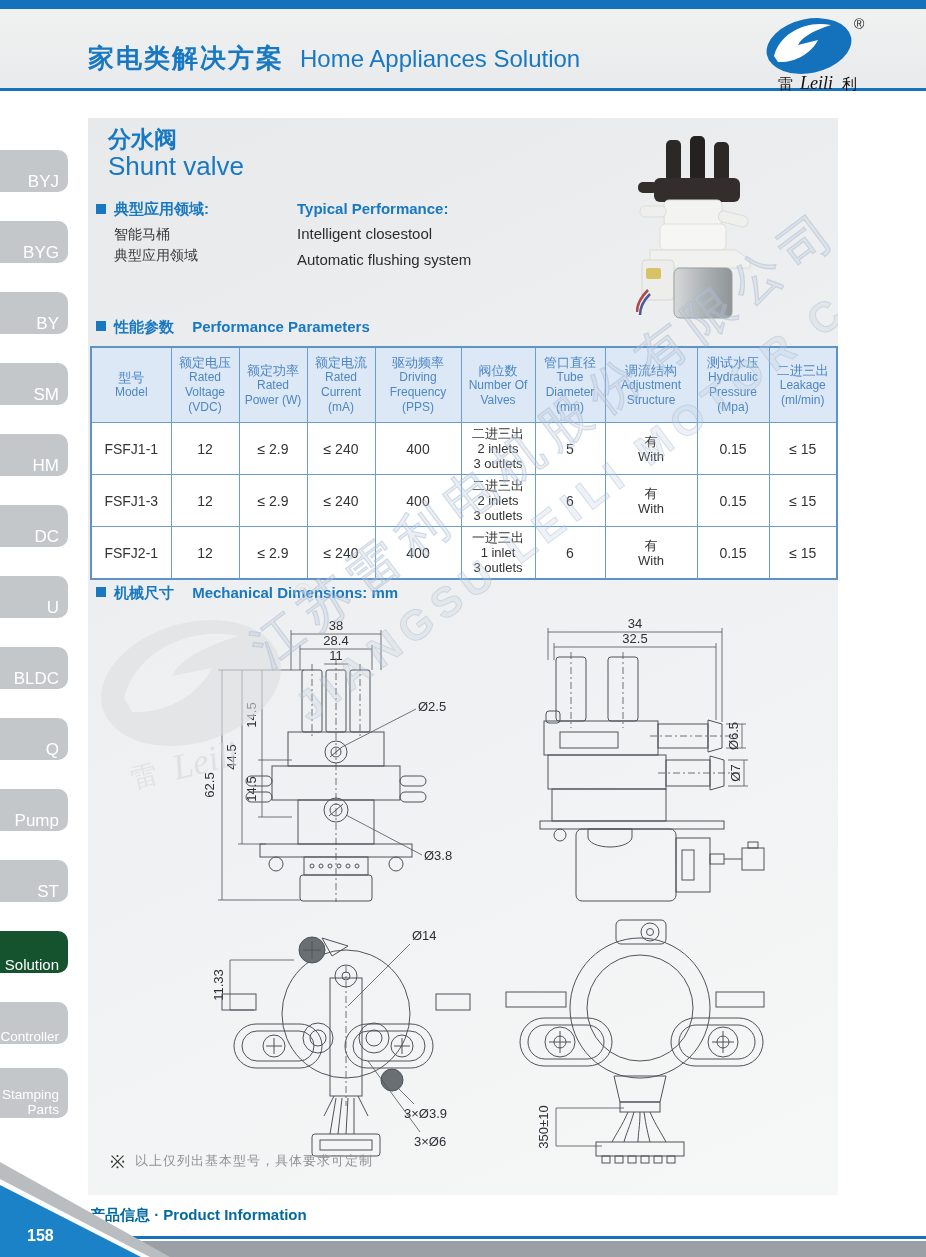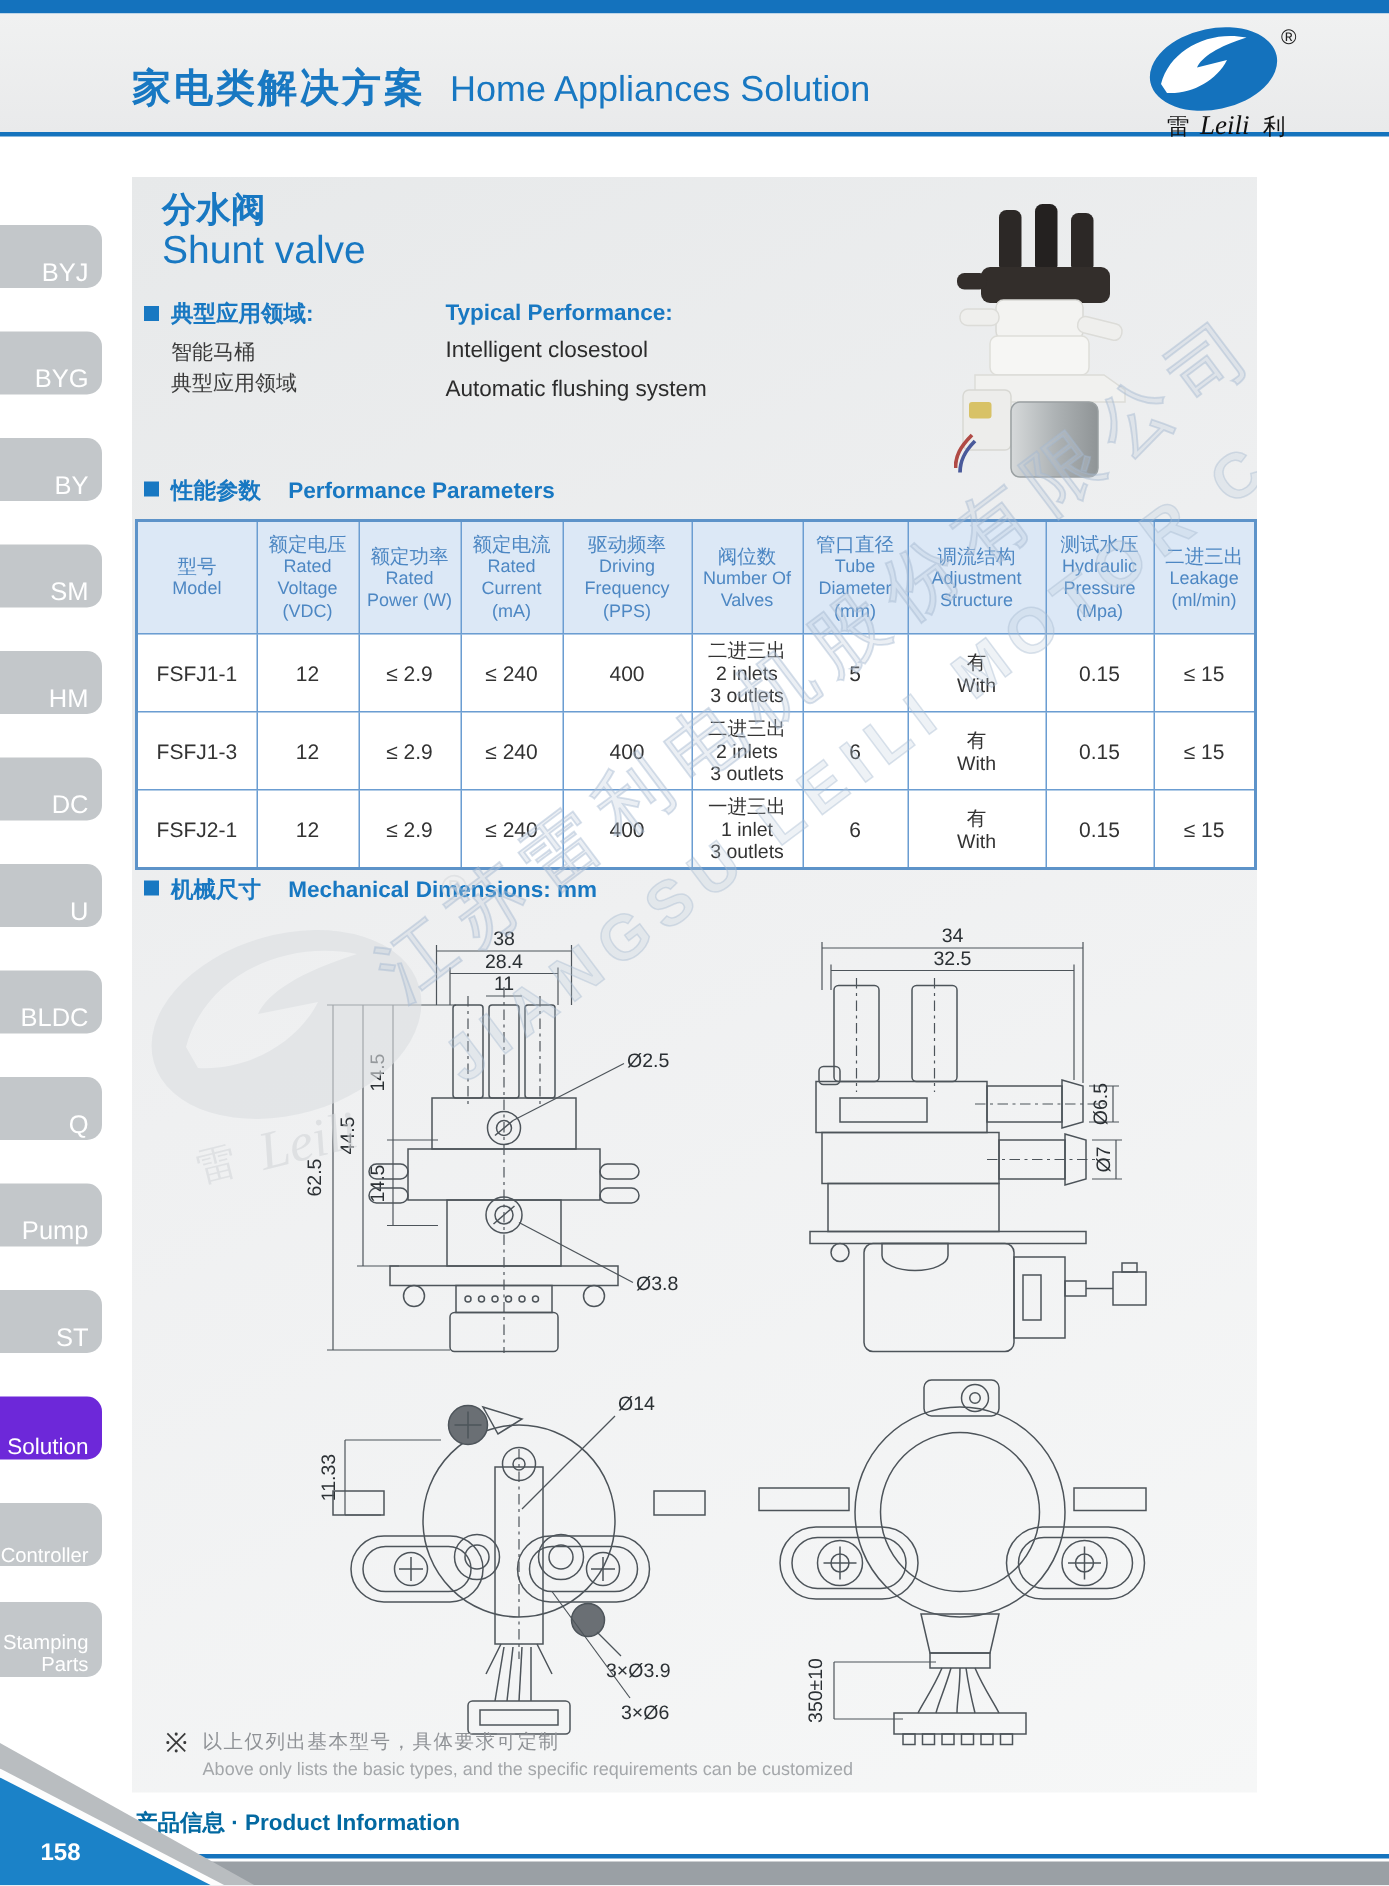--- a/index.html
+++ b/index.html
@@ -14,21 +14,21 @@
   .header-title .zh{font-size:26px;font-weight:bold;color:#1878c2;letter-spacing:2px;}
   .header-title .en{font-size:24px;color:#1878c2;text-align:right;}
   .logo{position:absolute;left:752px;top:2px;}
 
   
   .tab{position:absolute;left:0;width:68px;height:42px;background:#c3c7ca;
        border-radius:0 10px 10px 0;color:#fff;display:flex;align-items:flex-end;
        justify-content:flex-end;padding-right:9px;box-sizing:border-box;font-size:17px;}
   .tab.small{font-size:13.5px;}
   .tab.two-line{height:50px;text-align:right;line-height:1.15;font-size:13.5px;}
-  .tab.active{background:#6d28d9;}
+  .tab.active{background:#14532d;}
 
   
   .panel{position:absolute;left:88px;top:118px;width:750px;height:1077px;
          background:linear-gradient(155deg,#e7e9ea 0%,#eff0f1 45%,#f6f7f7 100%);}
   .prod-title{position:absolute;left:20px;top:8px;color:#1878c2;line-height:1.15;}
   .prod-title .zh{font-size:23px;font-weight:bold;display:block;}
   .prod-title .en{font-size:26px;display:block;}
   .bullet{position:absolute;width:10px;height:10px;background:#1878c2;}
   .apps-zh-head{position:absolute;left:26px;top:82px;font-size:15px;font-weight:bold;color:#1878c2;}
   .apps-en-head{position:absolute;left:209px;top:82px;font-size:15px;font-weight:bold;color:#1878c2;}
@@ -493,21 +493,20 @@
           <rect x="151" y="250" width="8" height="7"></rect>
         <rect x="164" y="250" width="8" height="7"></rect>
           <rect x="177" y="250" width="8" height="7"></rect>
       </svg>
     </div>
 
     <div class="note">
       <span class="sym">※</span>
       <span>
         <span class="zh">以上仅列出基本型号，具体要求可定制</span>
-        <span class="en">Above only lists the basic types, and the specific requirements can be customized</span>
       </span>
     </div>
 
     <div class="wm">
       <div class="wm-logo">
         <svg width="250" height="250" viewBox="0 0 250 250">
           <ellipse cx="115" cy="115" rx="92" ry="60" transform="rotate(-16 115 115)" fill="#dcdfe2"></ellipse>
           <path d="M48,130 C60,84 112,58 162,68 C124,80 102,94 96,108 L136,100 C122,128 88,146 56,144 Z" fill="#eff0f1"></path>
           <text x="218" y="32" font-size="24" fill="#d7dadd">®</text>
           <text x="58" y="220" font-size="26" fill="#d5d8db" transform="rotate(-14 58 220)">雷</text>

